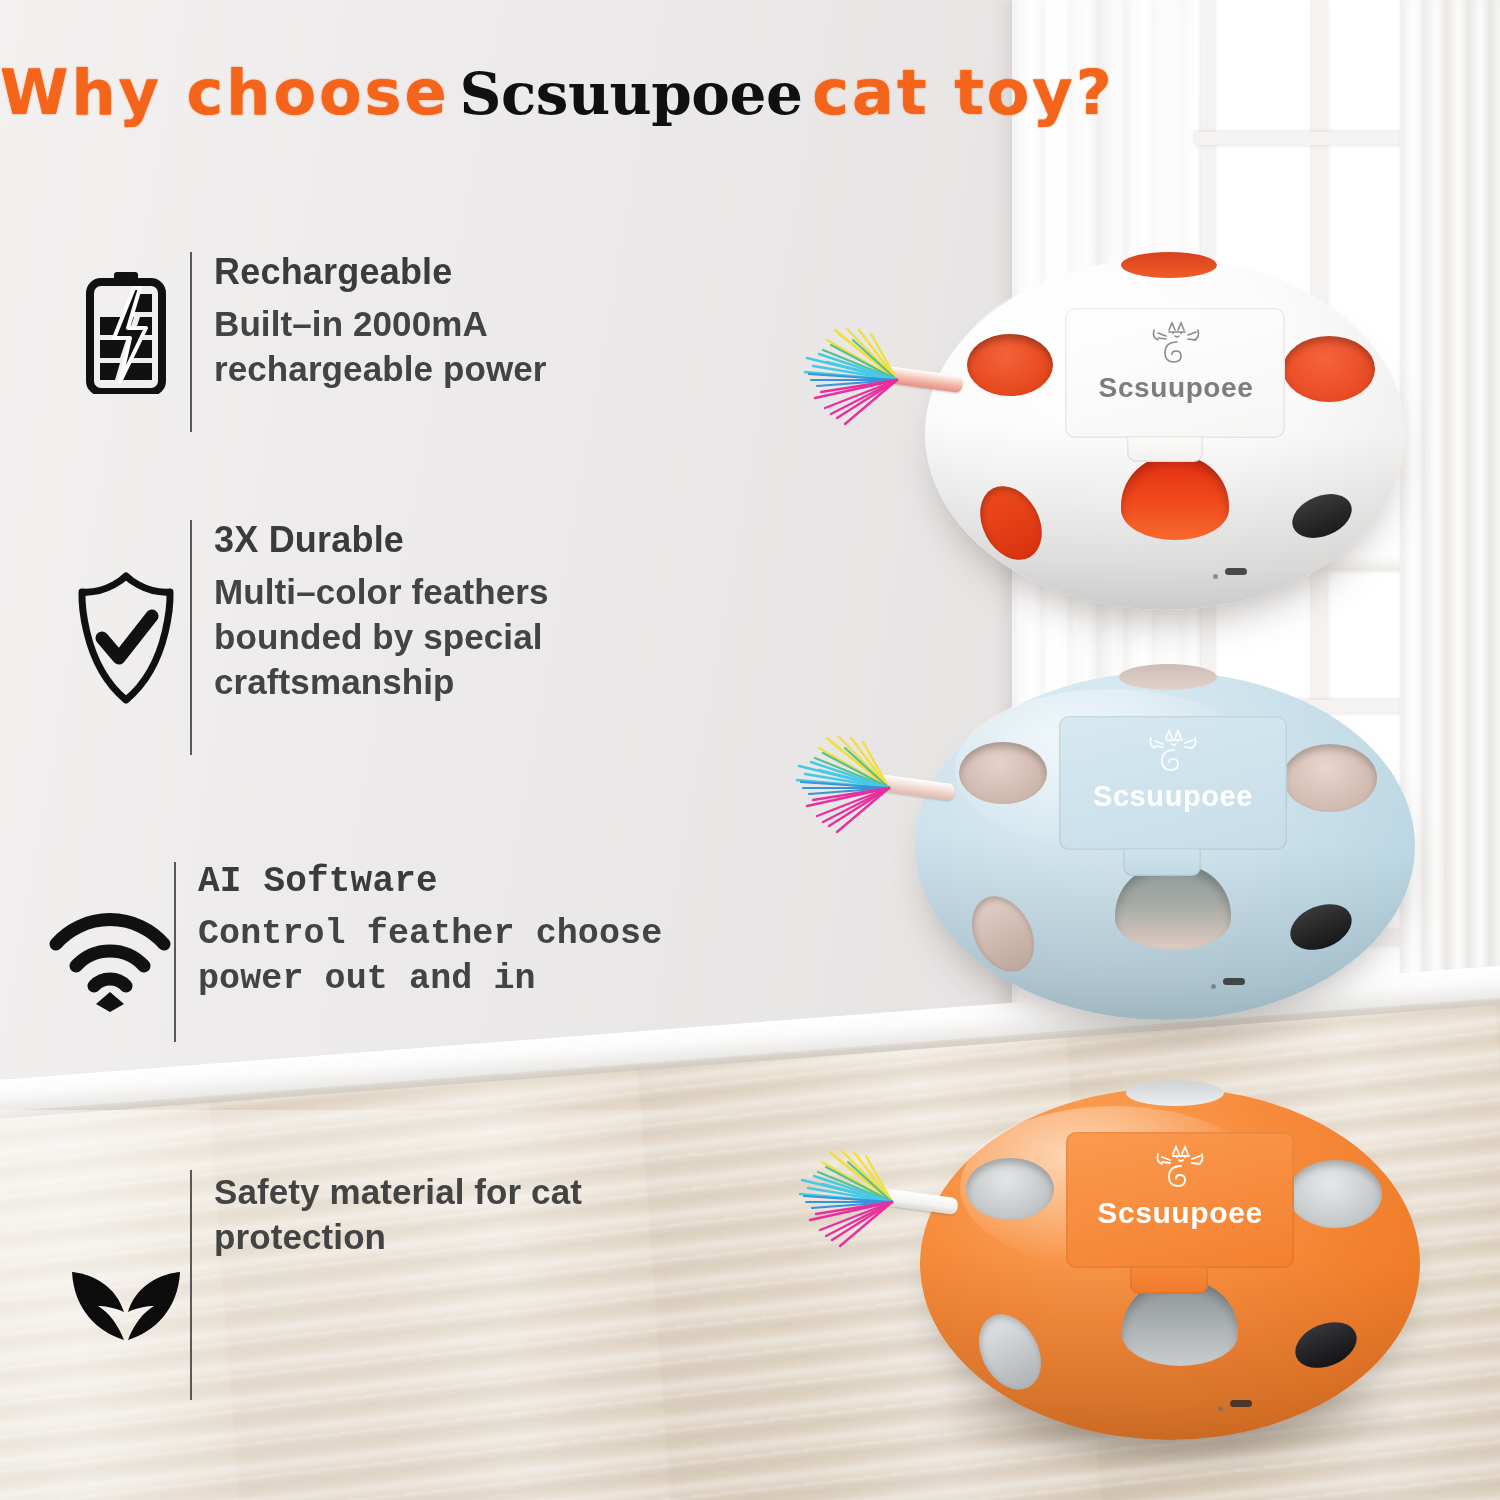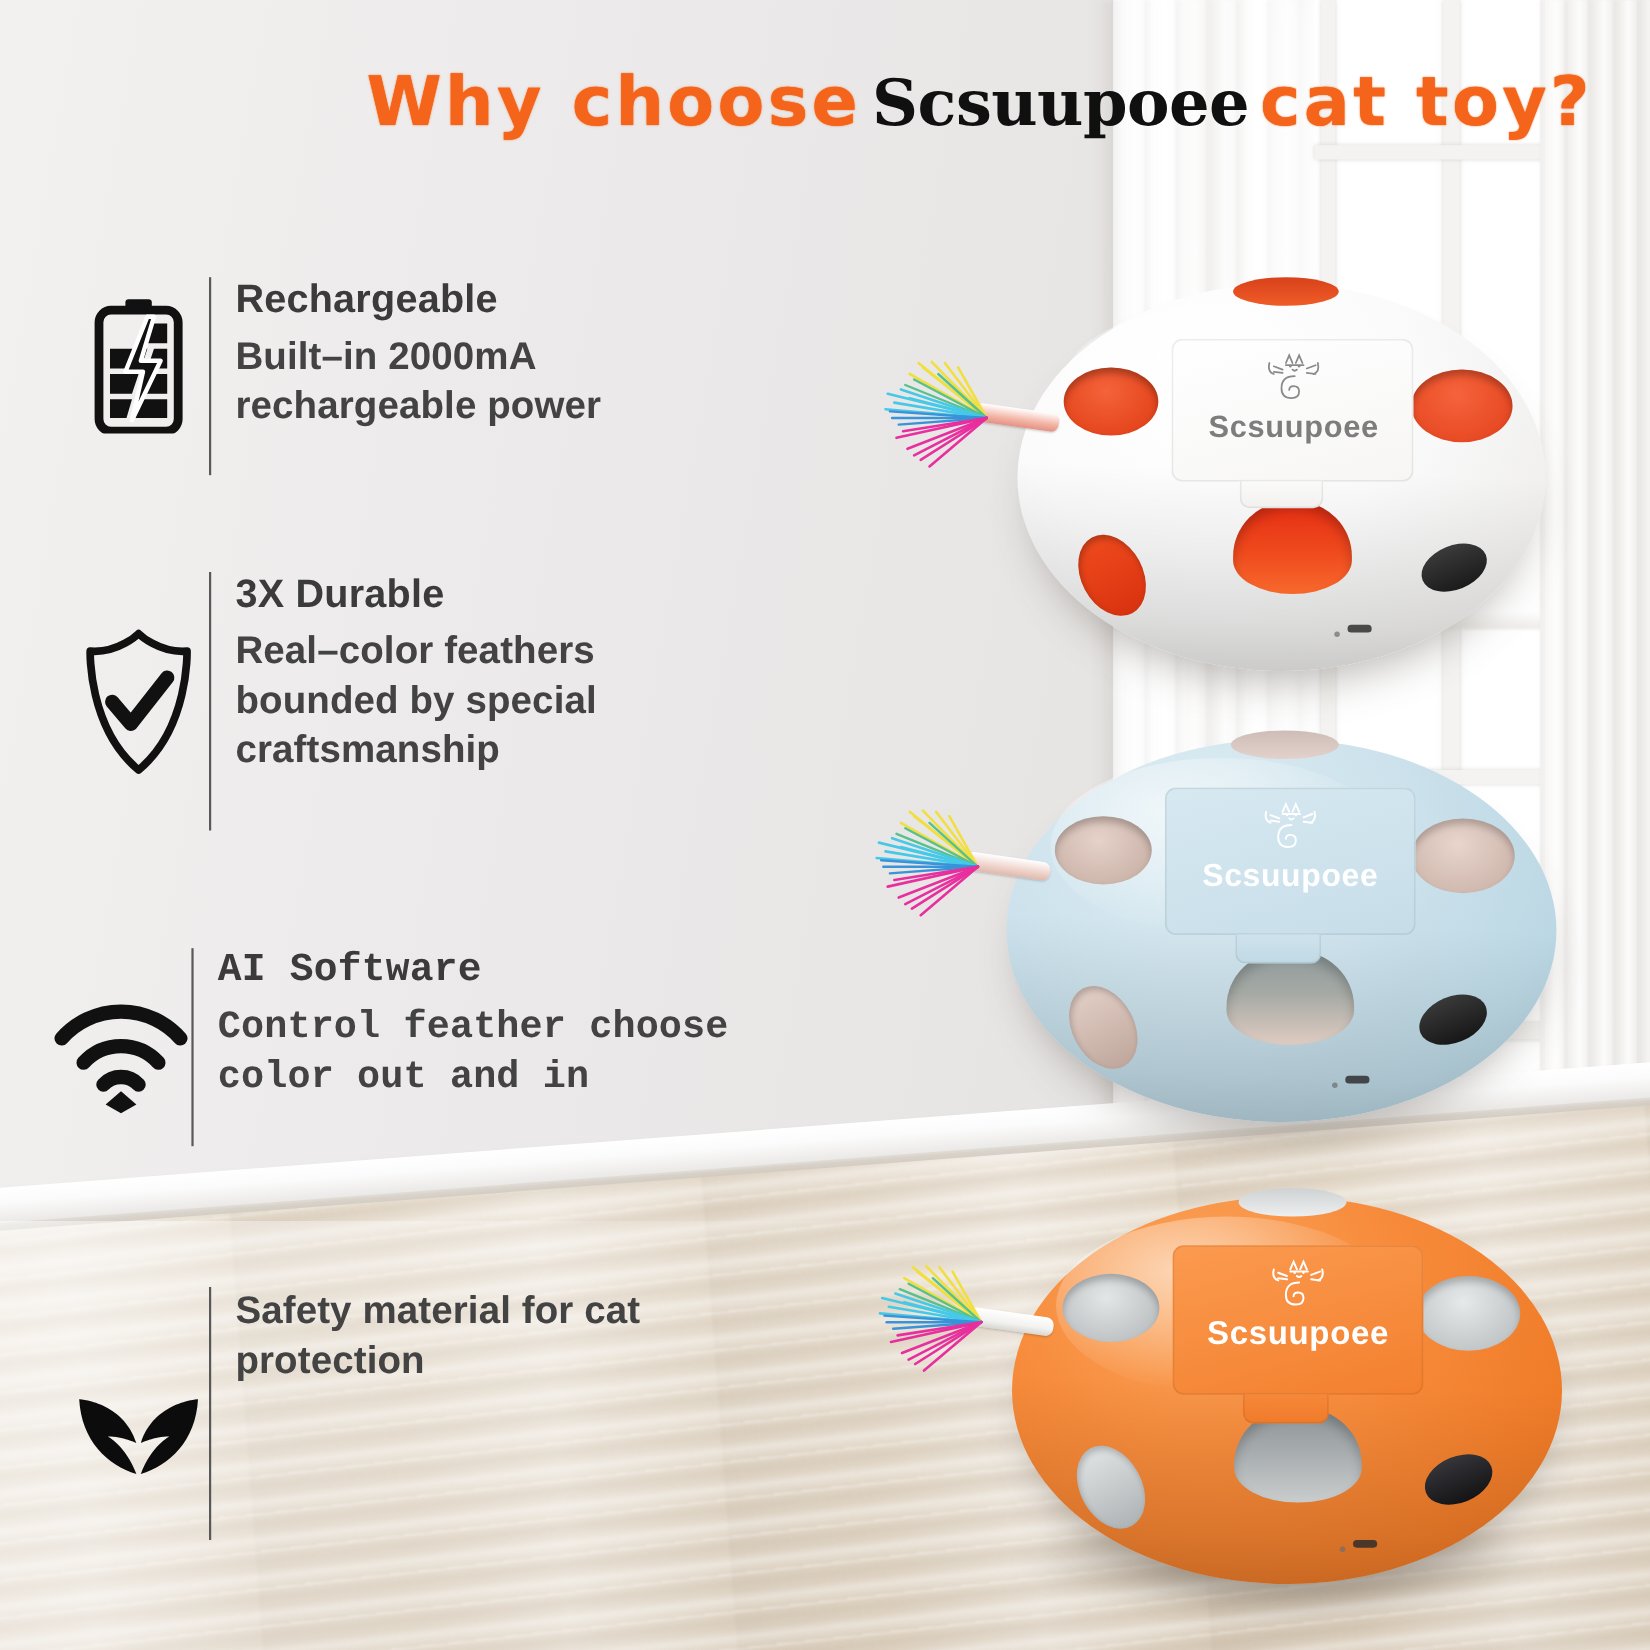--- a/index.html
+++ b/index.html
@@ -101,21 +101,21 @@
   }
   .floor-sheen{
     position:absolute;left:0;top:1110px;width:1500px;height:400px;
     background:linear-gradient(110deg,rgba(255,255,255,.55) 0%,rgba(255,255,255,.12) 38%,rgba(255,255,255,0) 70%);
     pointer-events:none;
   }
 
   
   .title{
     position:absolute;left:0;top:62px;width:1448px;
-    text-align:right;white-space:nowrap;
+    text-align:left;white-space:nowrap;
     font-size:62px;line-height:1;letter-spacing:.5px;
   }
   .title .orange{
     color:#F4651B;
     font-family:"DejaVu Sans", sans-serif;
     font-weight:bold;
     letter-spacing:3px;
     text-shadow:0 0 1px #F4651B, 0 0 2px rgba(244,101,27,.5);
   }
   .title .brand{
@@ -276,42 +276,42 @@
     <div class="f-icon">
       <svg width="104" height="136" viewBox="0 0 104 136" aria-hidden="true">
         <path d="M52 6 C52 6 34 24 8 22 C8 22 6 92 52 130 C98 92 96 22 96 22 C70 24 52 6 52 6 Z" fill="none" stroke="#111" stroke-width="7" stroke-linejoin="round"></path>
         <path d="M28 68 L45 88 L78 46" fill="none" stroke="#111" stroke-width="13" stroke-linecap="round" stroke-linejoin="round"></path>
       </svg>
     </div>
     <div class="f-rule"></div>
     <div class="f-text">
       <div class="f-title">3X Durable</div>
       <div class="f-desc">
-        <span>Real–color feathers</span>
+        <span>Multi–color feathers</span>
         <span>bounded by special</span>
         <span>craftsmanship</span>
       </div>
     </div>
   </div>
 
   <div class="feature" id="feat-ai">
     <div class="f-icon">
       <svg width="124" height="104" viewBox="0 0 124 104" aria-hidden="true">
         <path d="M8 34 A72 72 0 0 1 116 34" fill="none" stroke="#111" stroke-width="13" stroke-linecap="round"></path>
         <path d="M28 56 A46 46 0 0 1 96 56" fill="none" stroke="#111" stroke-width="13" stroke-linecap="round"></path>
         <path d="M46 76 A22 22 0 0 1 78 76" fill="none" stroke="#111" stroke-width="13" stroke-linecap="round"></path>
         <path d="M62 82 L76 94 L62 102 L48 94 Z" fill="#111"></path>
       </svg>
     </div>
     <div class="f-rule"></div>
     <div class="f-text">
       <div class="f-title">AI Software</div>
       <div class="f-desc">
         <span>Control feather choose</span>
-        <span>color out and in</span>
+        <span>power out and in</span>
       </div>
     </div>
   </div>
 
   <div class="feature" id="feat-abs">
     <div class="f-icon">
       <svg width="116" height="100" viewBox="0 0 116 100" aria-hidden="true">
         <path d="M56 92 C30 84 6 62 4 24 C4 24 44 26 56 64 C56 64 44 58 30 58 C30 58 46 66 56 92 Z" fill="#0c0c0c"></path>
         <path d="M60 92 C86 84 110 62 112 24 C112 24 72 26 60 64 C60 64 72 58 86 58 C86 58 70 66 60 92 Z" fill="#0c0c0c"></path>
       </svg>

